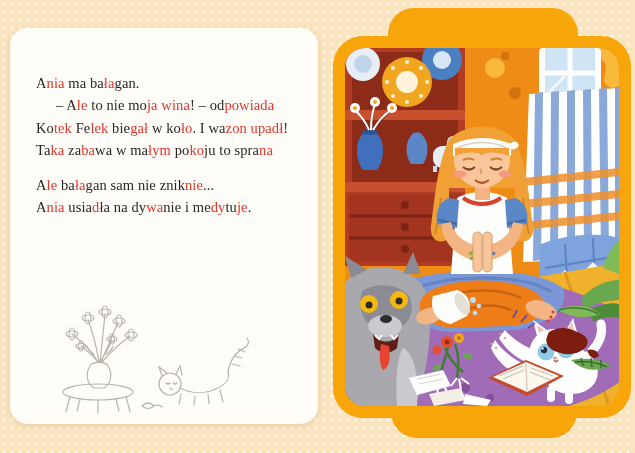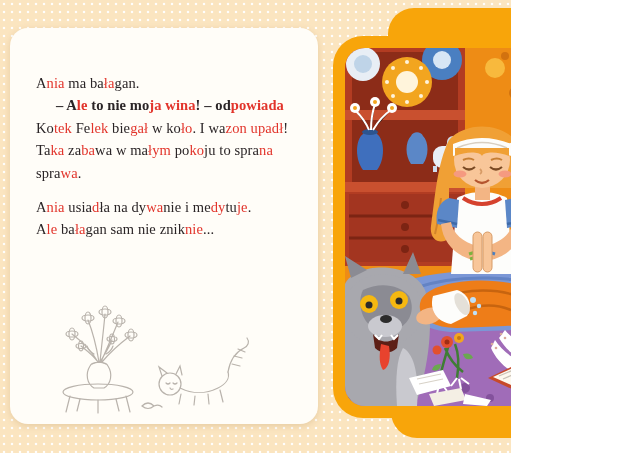--- a/index.html
+++ b/index.html
@@ -1,31 +1,31 @@
 <!DOCTYPE html>
 <html style="--bg: #fbe5c0; --frame: #f8a50a; --page: #fffdf8; --ink: #2a2426; --red: #e2342b;"><head>
 <meta charset="utf-8">
 <style>
   :root{
     --bg:#fbe5c0; --dots:#ffffff; --frame:#f8a50a; --page:#fffdf8;
     --ink:#2a2426; --red:#e2342b;
   }
   html,body{margin:0;padding:0;}
-  .stage{position:relative;width:511px;height:453px;overflow:hidden;
+  .stage{position:relative;width:635px;height:453px;overflow:hidden;
     background-color:var(--bg);
     background-image:radial-gradient(circle, rgba(255,255,255,.95) 1.4px, rgba(255,255,255,0) 1.6px);
     background-size:8px 8px;
     font-family:"Liberation Serif", serif;}
   
   .page-card{position:absolute;left:10px;top:28px;width:308px;height:396px;
     background:var(--page);border-radius:18px;box-shadow:0 2px 7px rgba(140,90,20,.18);}
   .story{position:absolute;left:26px;top:44px;width:276px;color:var(--ink);
     font-size:14.5px;line-height:22.4px;letter-spacing:.1px;}
   .line{white-space:nowrap;}
-  .line.indent{text-indent:20px;font-weight:bold;}
+  .line.indent{text-indent:20px;}
   .seg-r{color:var(--red);}
   .seg-b{color:var(--ink);}
   .para-gap{height:12px;}
   .sketch{position:absolute;left:40px;top:276px;width:210px;height:112px;}
   
   .frame-tab-top{position:absolute;left:388px;top:8px;width:190px;height:70px;
     background:var(--frame);border-radius:26px 26px 0 0;}
   .frame-tab-bottom{position:absolute;left:391px;top:386px;width:186px;height:52px;
     background:var(--frame);border-radius:0 0 26px 26px;}
   .frame-body{position:absolute;left:333px;top:36px;width:298px;height:382px;
@@ -37,24 +37,23 @@
 <body>
 
 <div class="stage">
 
   <div class="page-card">
     <div class="story">
         <div class="line"><span class="seg-b">A</span><span class="seg-r">nia</span><span class="seg-b"> ma ba</span><span class="seg-r">ła</span><span class="seg-b">gan.</span></div>
         <div class="line indent"><span class="seg-b">– A</span><span class="seg-r">le</span><span class="seg-b"> to nie mo</span><span class="seg-r">ja</span><span class="seg-b"> </span><span class="seg-r">wina</span><span class="seg-b">! – od</span><span class="seg-r">powiada</span></div>
         <div class="line"><span class="seg-b">Ko</span><span class="seg-r">tek</span><span class="seg-b"> Fe</span><span class="seg-r">lek</span><span class="seg-b"> bie</span><span class="seg-r">gał</span><span class="seg-b"> w ko</span><span class="seg-r">ło</span><span class="seg-b">. I wa</span><span class="seg-r">zon</span><span class="seg-b"> </span><span class="seg-r">upadł</span><span class="seg-b">!</span></div>
         <div class="line"><span class="seg-b">Ta</span><span class="seg-r">ka</span><span class="seg-b"> za</span><span class="seg-r">ba</span><span class="seg-b">wa w ma</span><span class="seg-r">łym</span><span class="seg-b"> po</span><span class="seg-r">ko</span><span class="seg-b">ju to spra</span><span class="seg-r">na</span></div>
-        <div class="line"><span class="seg-b">spra</span><span class="seg-r">wa</span><span class="seg-b">.</span></div>
         <div class="para-gap"></div>
+        <div class="line"><span class="seg-b">A</span><span class="seg-r">le</span><span class="seg-b"> ba</span><span class="seg-r">ła</span><span class="seg-b">gan sam nie znik</span><span class="seg-r">nie</span><span class="seg-b">...</span></div>
         <div class="line"><span class="seg-b">A</span><span class="seg-r">nia</span><span class="seg-b"> usia</span><span class="seg-r">d</span><span class="seg-b">ła na dy</span><span class="seg-r">wa</span><span class="seg-b">nie i me</span><span class="seg-r">dy</span><span class="seg-b">tu</span><span class="seg-r">je</span><span class="seg-b">.</span></div>
-        <div class="line"><span class="seg-b">A</span><span class="seg-r">le</span><span class="seg-b"> ba</span><span class="seg-r">ła</span><span class="seg-b">gan sam nie znik</span><span class="seg-r">nie</span><span class="seg-b">...</span></div>
       </div>
 
     <svg class="sketch" viewBox="0 0 210 112" fill="none" stroke="#b9b3ac" stroke-width="1.2" stroke-linecap="round">
       <g>
         <ellipse cx="48" cy="88" rx="35" ry="8"></ellipse>
         <path d="M20,92 L16,108 M76,92 L80,108 M48,96 L48,109 M30,95 L27,107 M66,95 L69,107"></path>
       </g>
       <g>
         <path d="M40,62 C35,70 37,80 44,84 L54,84 C61,80 63,70 58,62 C56,57 42,57 40,62 Z"></path>
         <path d="M42,60 C46,58 52,58 56,60"></path>

